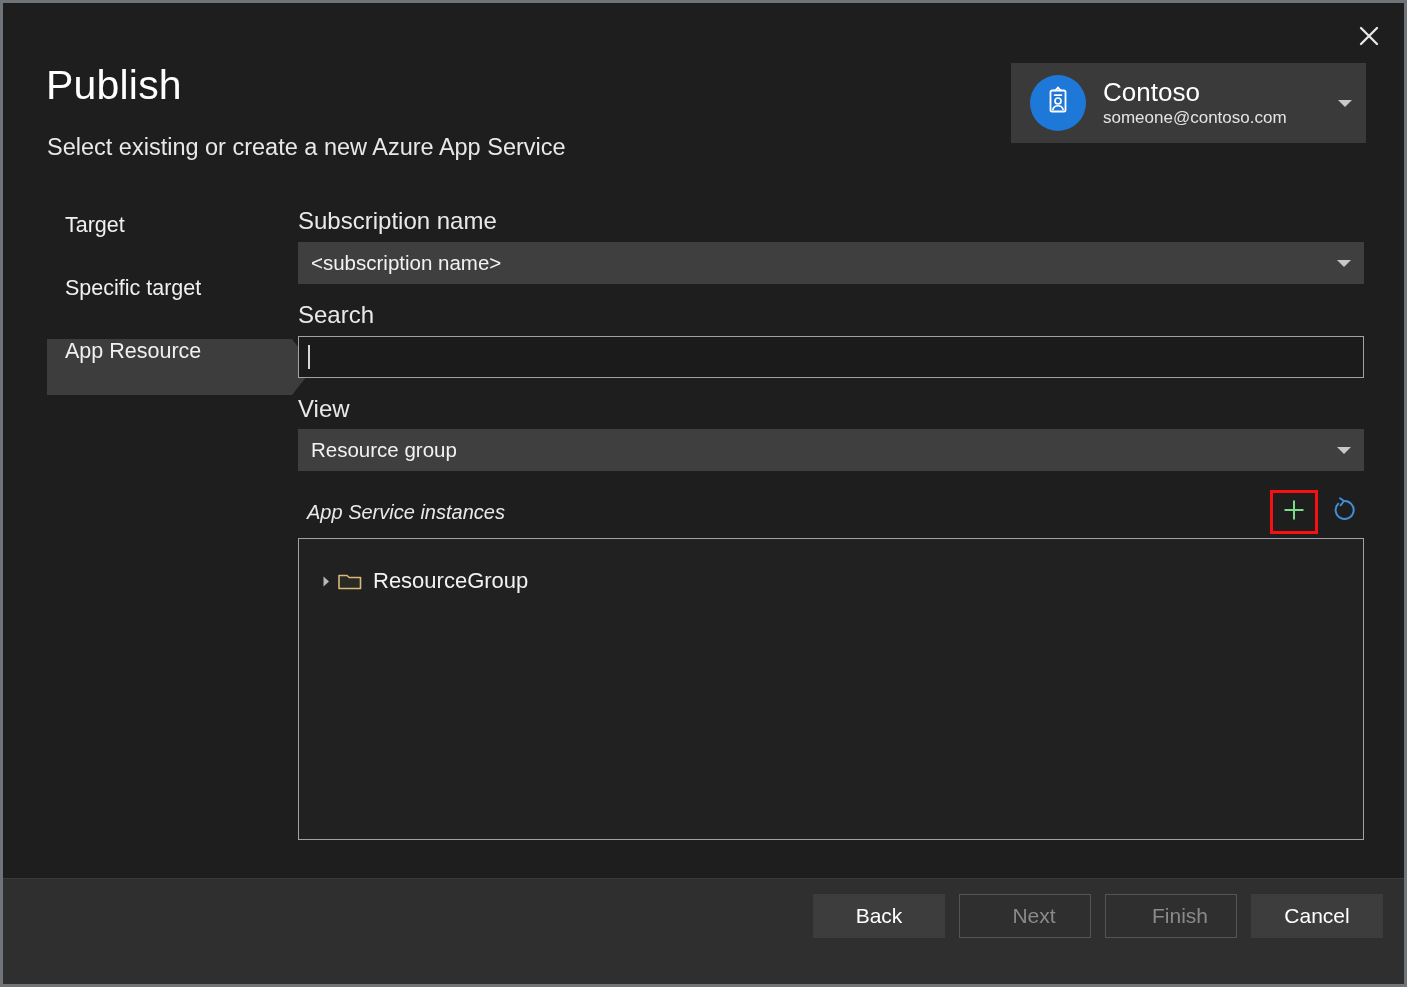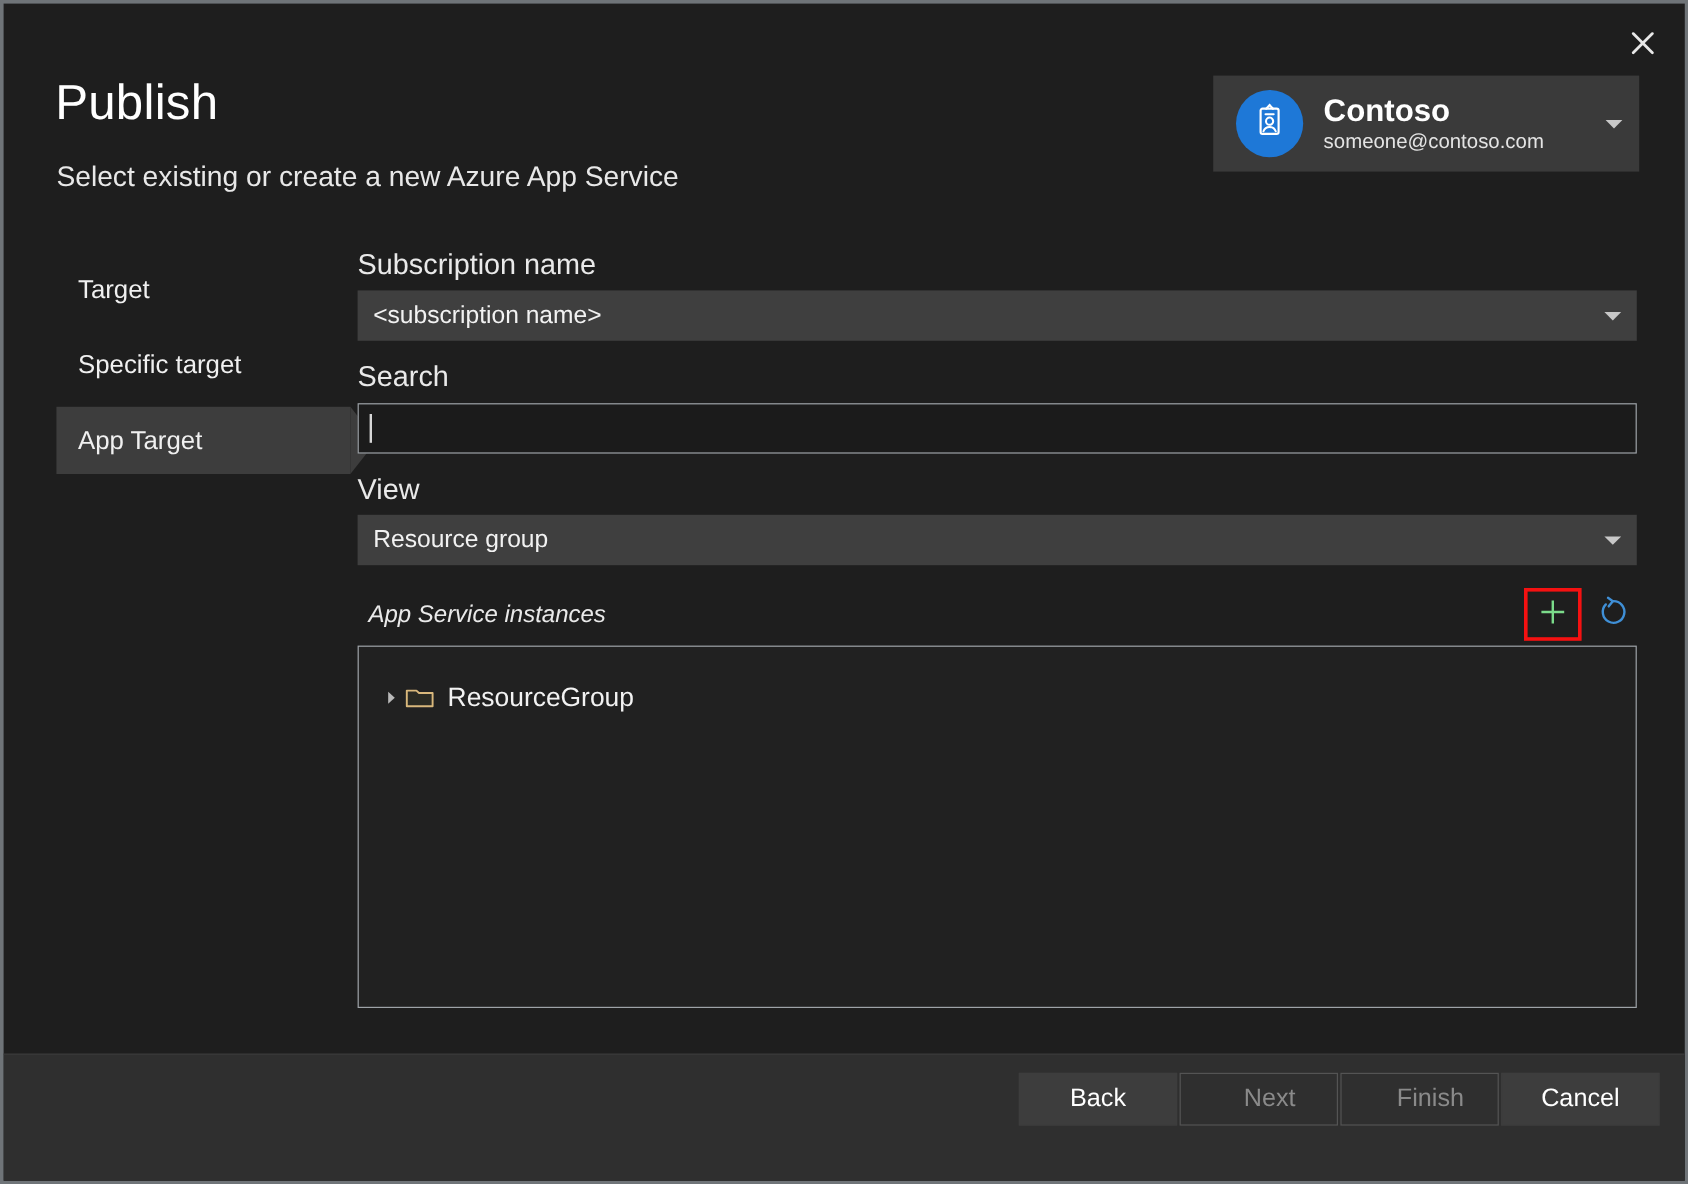--- a/index.html
+++ b/index.html
@@ -96,21 +96,21 @@
   #account-text {
     margin-left: 17px;
     display: flex;
     flex-direction: column;
     justify-content: center;
     flex: 1 1 auto;
     overflow: hidden;
   }
   #account-name {
     font-size: 26px;
-    font-weight: 700;
+    font-weight: 400;
     color: #ffffff;
     line-height: 1.12;
     white-space: nowrap;
   }
   #account-email {
     font-size: 17px;
     font-weight: 300;
     color: #e4e4e4;
     line-height: 1.18;
     white-space: nowrap;
@@ -135,21 +135,20 @@
   #sidebar {
     position: absolute;
     left: 44px;
     top: 210px;
     width: 245px;
   }
   .nav-item {
     position: relative;
     height: 56px;
     display: flex;
-    align-items: center;
     padding-left: 18px;
     box-sizing: border-box;
     font-size: 21.5px;
     font-weight: 300;
     color: #f0f0f0;
     cursor: pointer;
     margin-bottom: 7px;
     white-space: nowrap;
   }
   .nav-item.selected {
@@ -319,21 +318,21 @@
     width: 1401px;
     height: 105px;
     background: #2f2f2f;
     border-top: 1px solid #3a3a3a;
   }
   #footer-buttons {
     position: absolute;
     right: 21px;
     top: 15px;
     display: flex;
-    gap: 2px;
+    gap: 14px;
   }
   .wiz-btn {
     width: 132px;
     height: 44px;
     display: flex;
     align-items: center;
     justify-content: center;
     font-size: 21px;
     font-weight: 300;
     box-sizing: border-box;
@@ -393,21 +392,21 @@
   </div>
 
   <div id="sidebar">
     <div class="nav-item">
       <span>Target</span>
     </div>
     <div class="nav-item">
       <span>Specific target</span>
     </div>
     <div class="nav-item selected">
-      <span>App Target</span>
+      <span>App Resource</span>
     </div>
   </div>
 
   <div id="form-panel">
 
     <div class="field-block">
       <div class="field-label">Subscription name</div>
       <div class="combo">
         <span>&lt;subscription name&gt;</span>
         <span class="caret-tri"></span>

